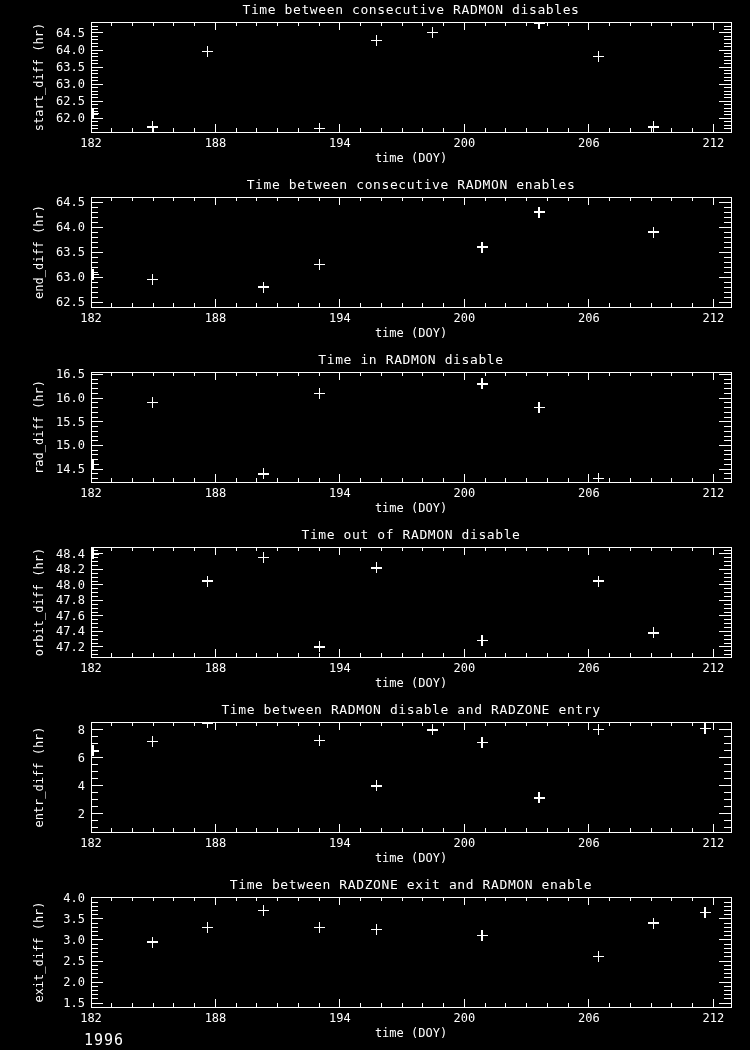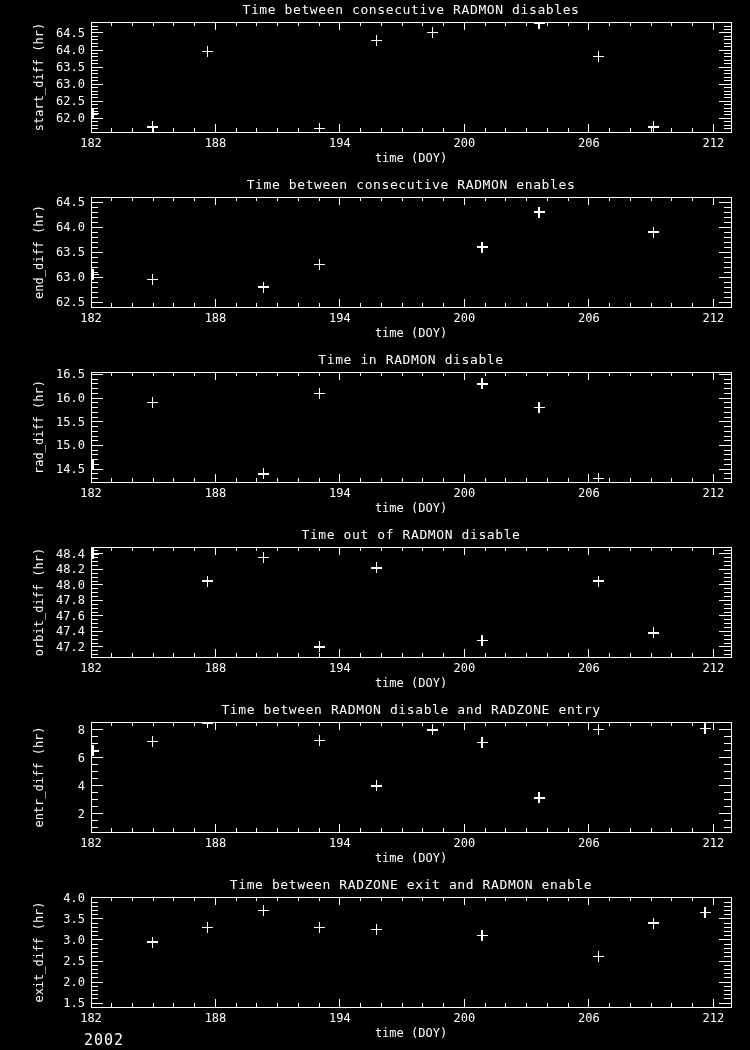--- a/index.html
+++ b/index.html
@@ -944,14 +944,14 @@
           <path d="M257.6880064829825 35.48659003831416h11M263.1880064829825 29.986590038314162v11" stroke="#ffffff" stroke-width="1.3" fill="none" shape-rendering="crispEdges"></path>
           <path d="M313.7009724473258 52.34482758620689h11M319.2009724473258 46.84482758620689v11" stroke="#ffffff" stroke-width="1.3" fill="none" shape-rendering="crispEdges"></path>
           <path d="M370.7512155591573 54.452107279693465h11M376.2512155591573 48.952107279693465v11" stroke="#ffffff" stroke-width="1.3" fill="none" shape-rendering="crispEdges"></path>
           <path d="M476.5534846029173 60.77394636015323h11M482.0534846029173 55.27394636015323v11" stroke="#ffffff" stroke-width="1.3" fill="none" shape-rendering="crispEdges"></path>
           <path d="M592.7285251215558 81.84674329501914h11M598.2285251215558 76.34674329501914v11" stroke="#ffffff" stroke-width="1.3" fill="none" shape-rendering="crispEdges"></path>
           <path d="M647.7042139384116 48.1302681992337h11M653.2042139384116 42.6302681992337v11" stroke="#ffffff" stroke-width="1.3" fill="none" shape-rendering="crispEdges"></path>
           <path d="M699.5680713128039 37.59386973180074h11M705.0680713128039 32.09386973180074v11" stroke="#ffffff" stroke-width="1.3" fill="none" shape-rendering="crispEdges"></path>
         </g>
       </svg>
     </div>
-  <div class="year">2002</div>
+  <div class="year">1996</div>
 </div>
 
 </body></html>

